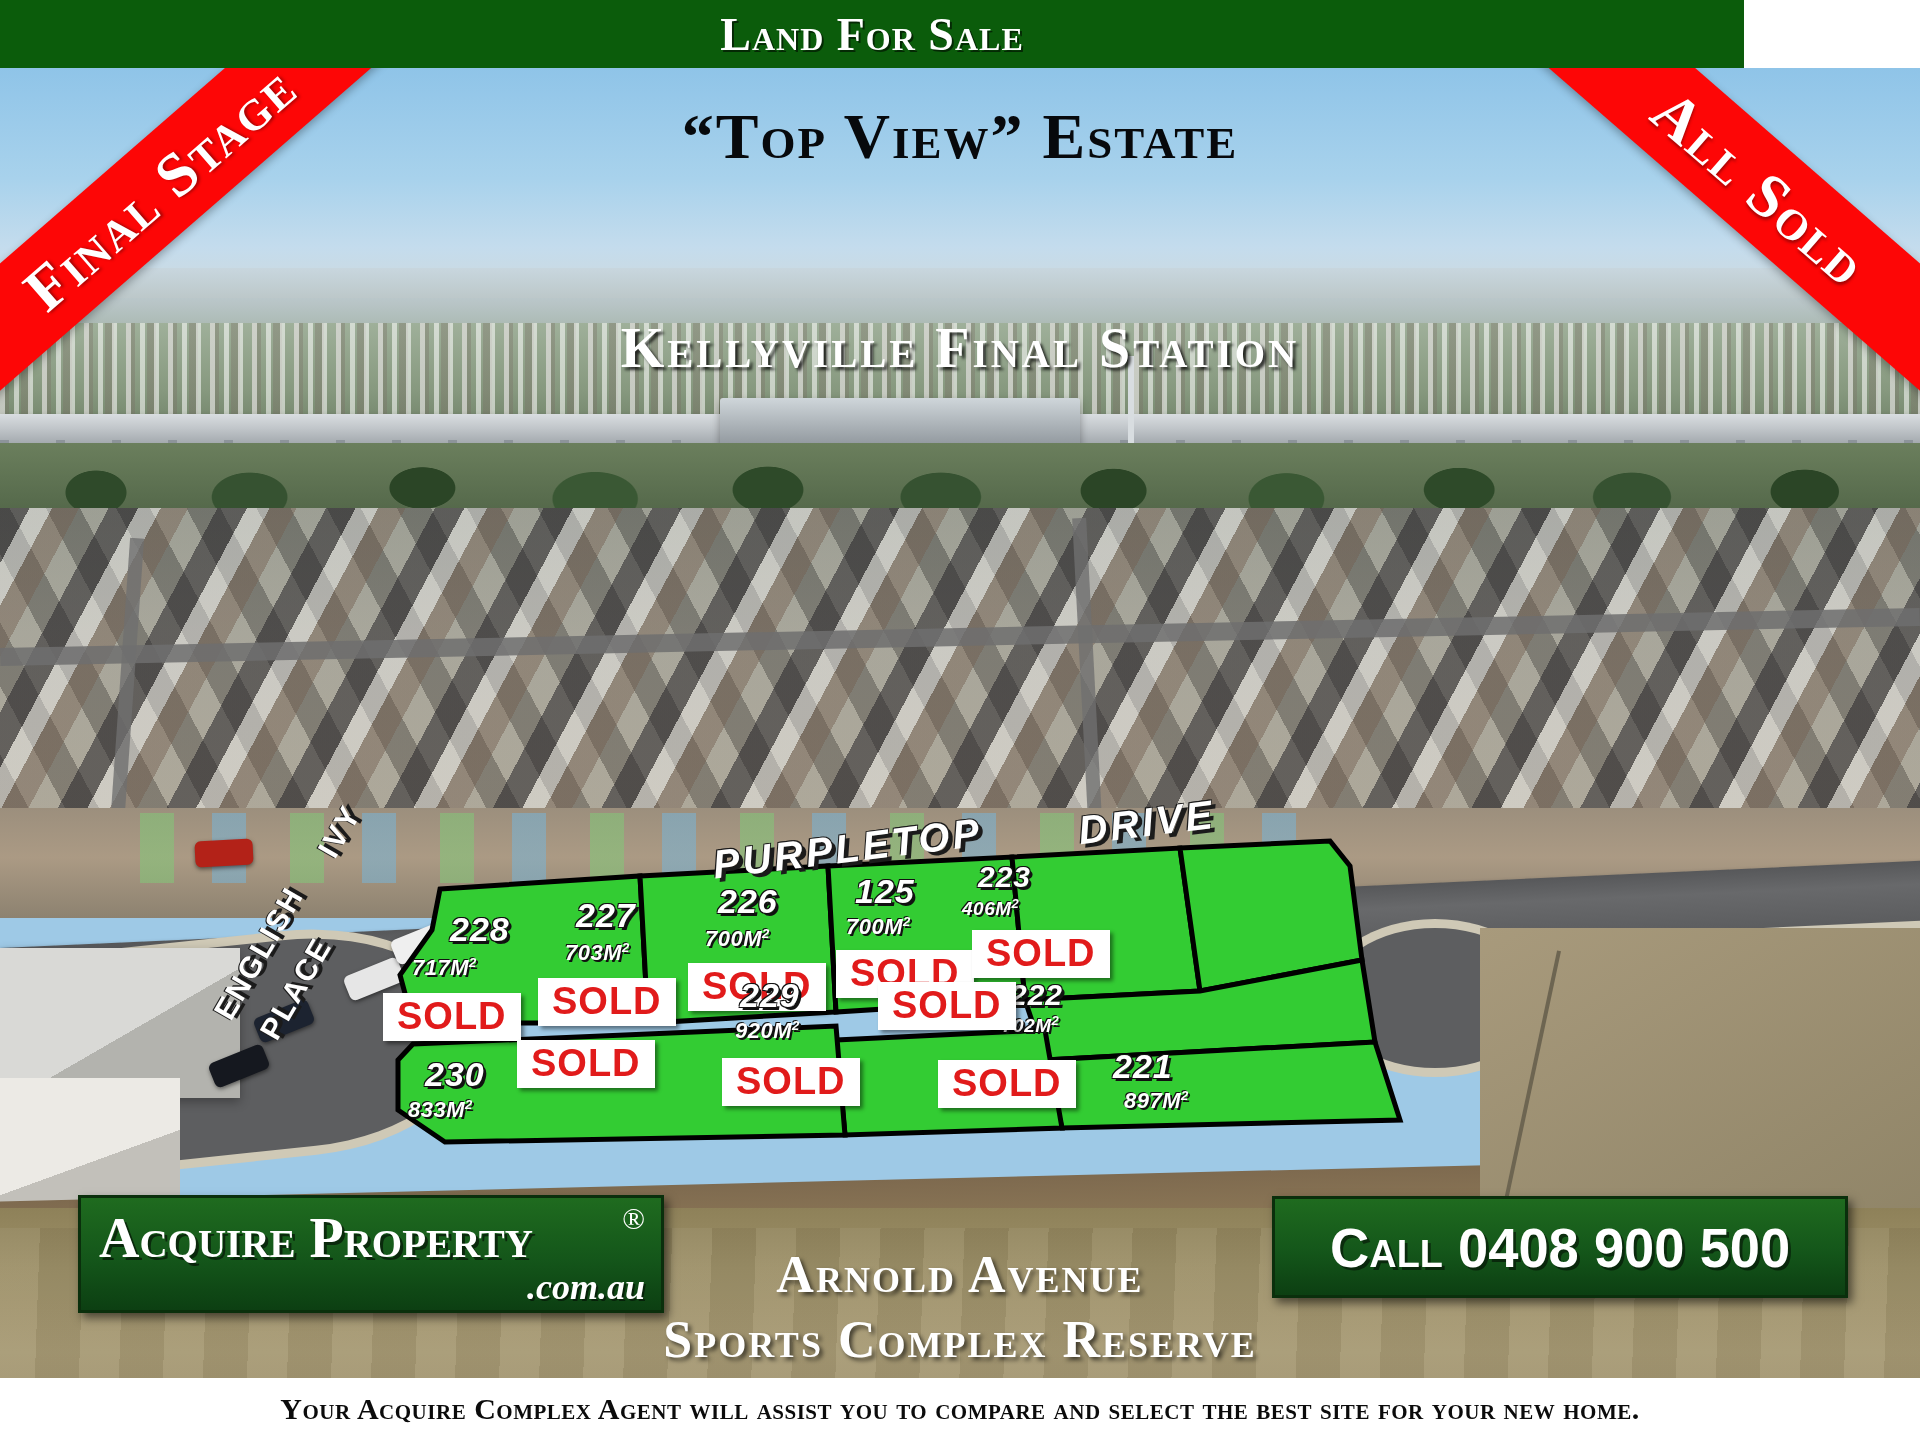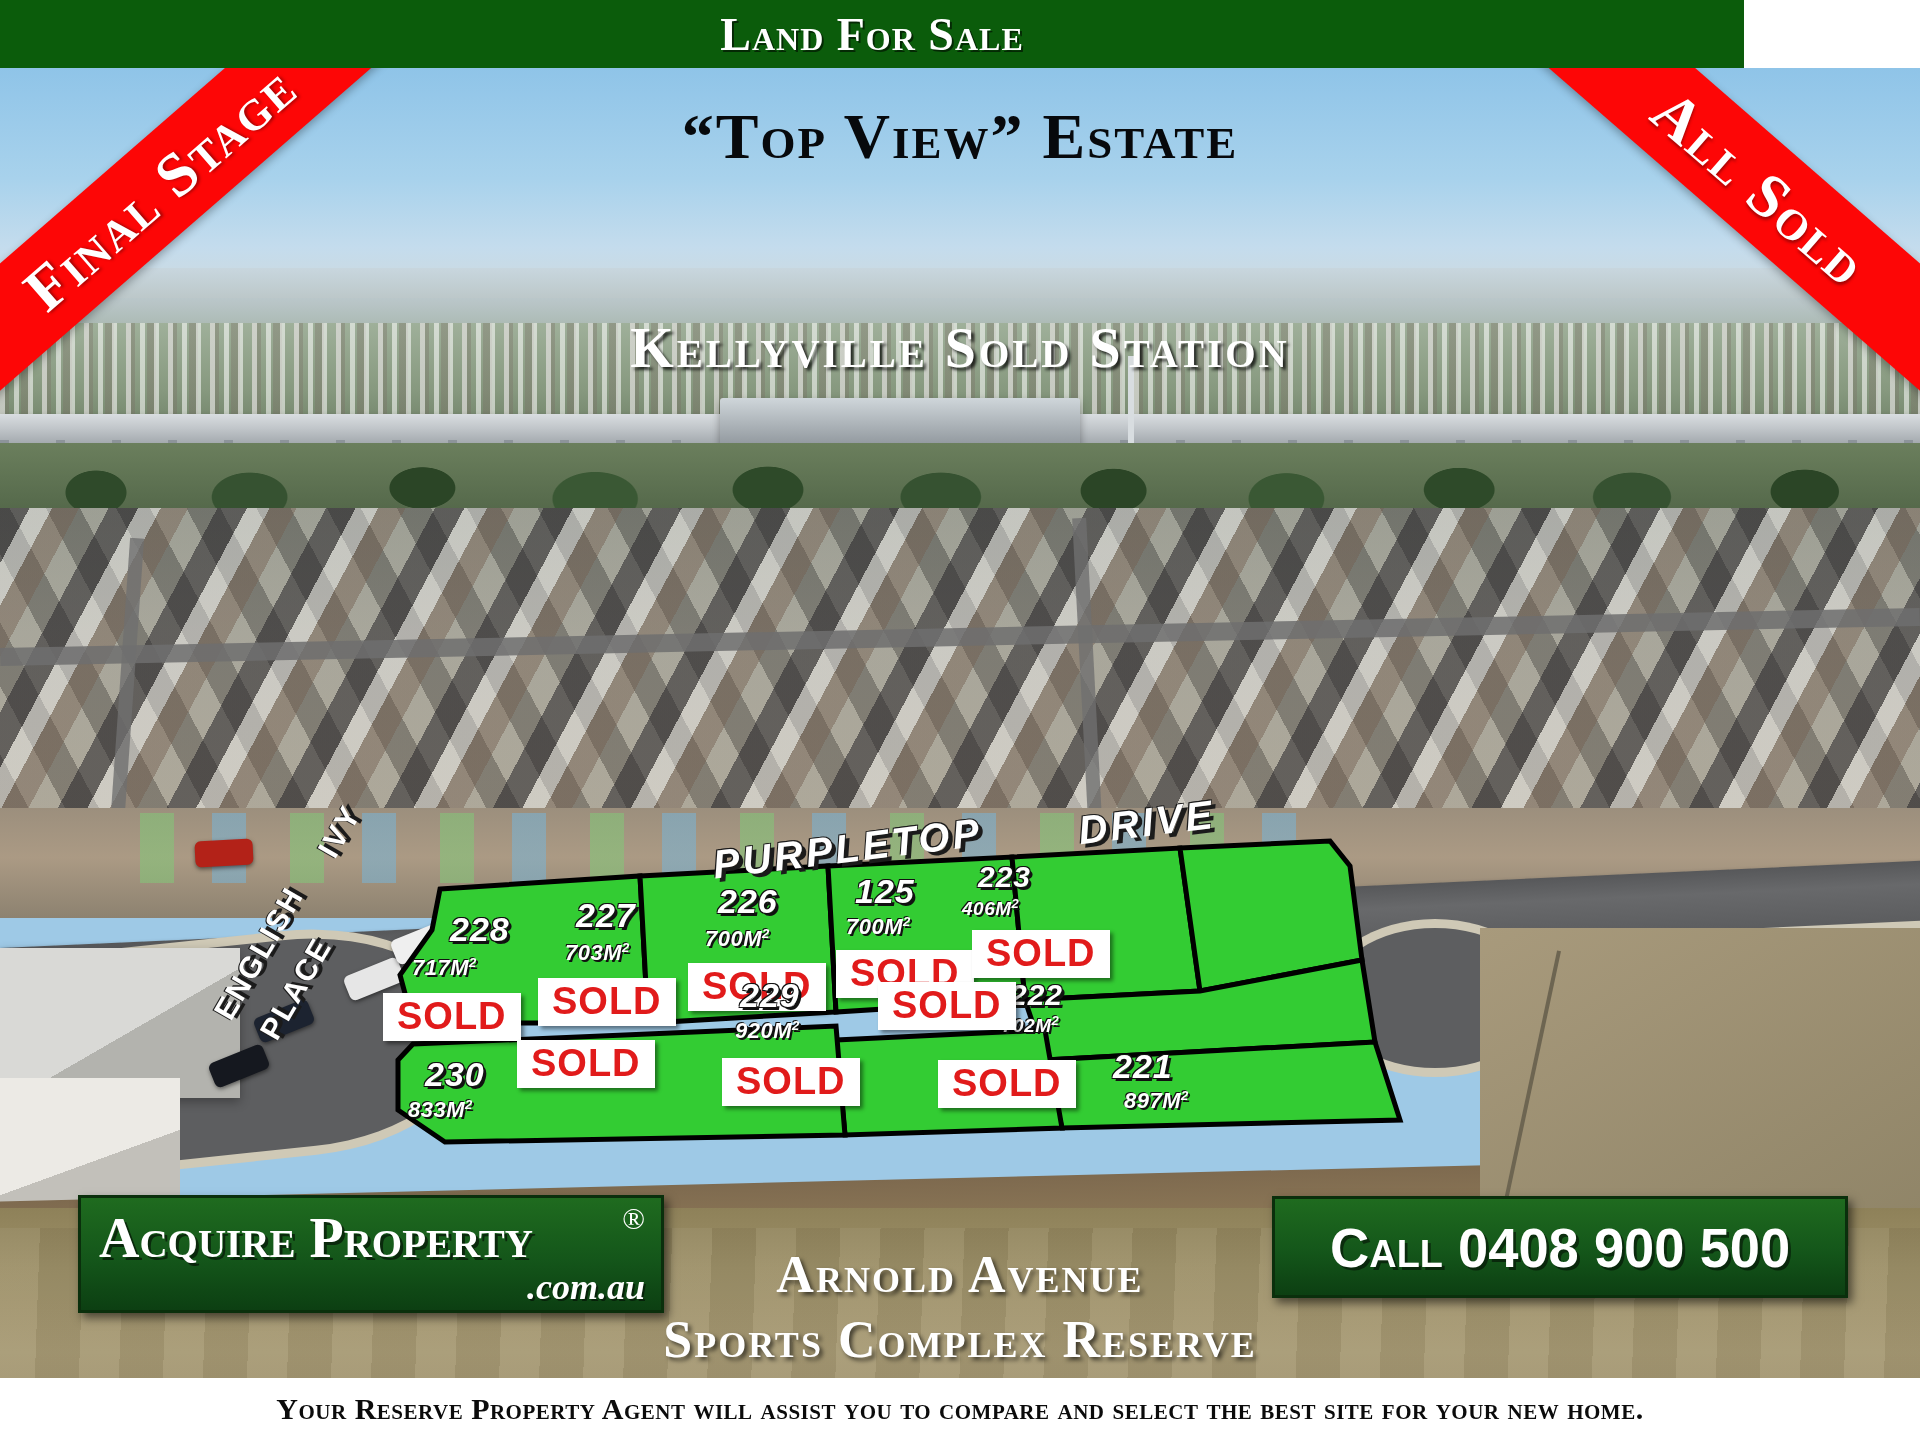--- a/index.html
+++ b/index.html
@@ -277,34 +277,34 @@
 
   <div class="lotnum" style="left:740px;top:976px;">229</div>
   <div class="lotarea" style="left:735px;top:1018px;"><span>920M</span><sup>2</sup></div>
   <div class="soldtag" style="left:722px;top:1058px;">SOLD</div>
 
   <div class="lotnum" style="left:425px;top:1055px;text-align:right;">230</div>
   <div class="lotarea" style="left:408px;top:1097px;"><span>833M</span><sup>2</sup></div>
   <div class="soldtag" style="left:517px;top:1040px;">SOLD</div>
 
   <div class="estateTitle">“Top View” Estate</div>
-  <div class="railLabel">Kellyville Sold Station</div>
+  <div class="railLabel">Kellyville Final Station</div>
   <div class="arnold">Arnold Avenue</div>
   <div class="sports">Sports Complex Reserve</div>
 
   <div class="ribbon ribbonL">Final Stage</div>
   <div class="ribbon ribbonR">All Sold</div>
 
   <div class="logo">
     <span class="logoMain">Acquire Property</span>
     <span class="logoReg">®</span>
     <span class="logoDom">.com.au</span>
   </div>
 
   <div class="callbox">
     <span class="c">Call 0408 900 500</span>
   </div>
 
   <div class="footer">
-    <span class="f">Your Reserve Property Agent will assist you to compare and select the best site for your new home.</span>
+    <span class="f">Your Acquire Complex Agent will assist you to compare and select the best site for your new home.</span>
   </div>
 
 </div>
 
 </body></html>

